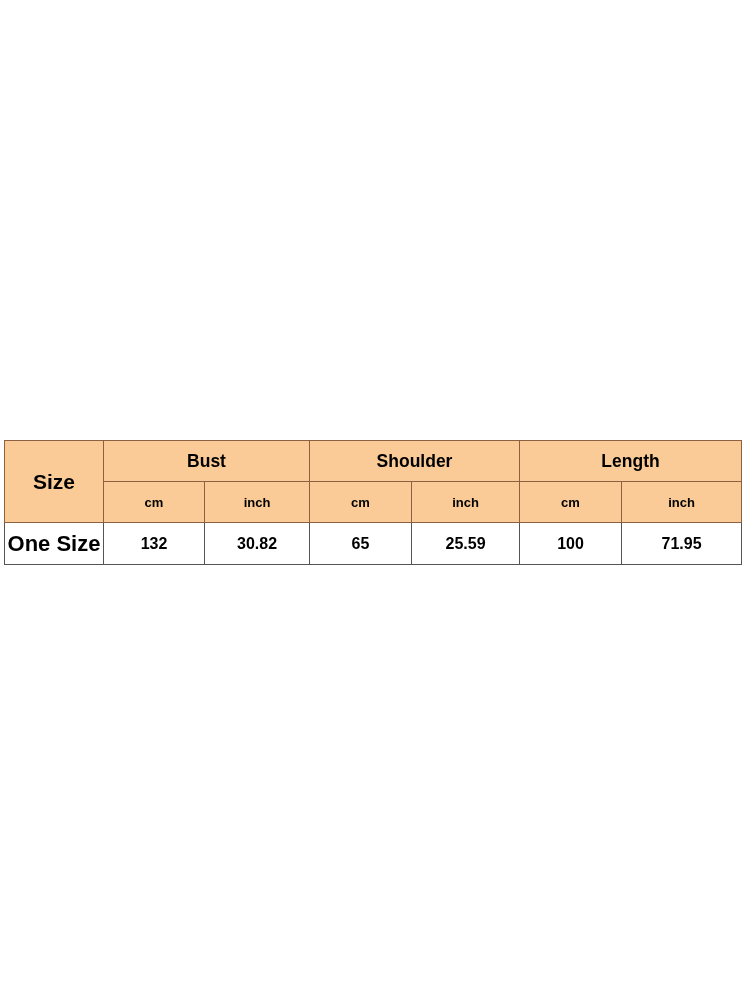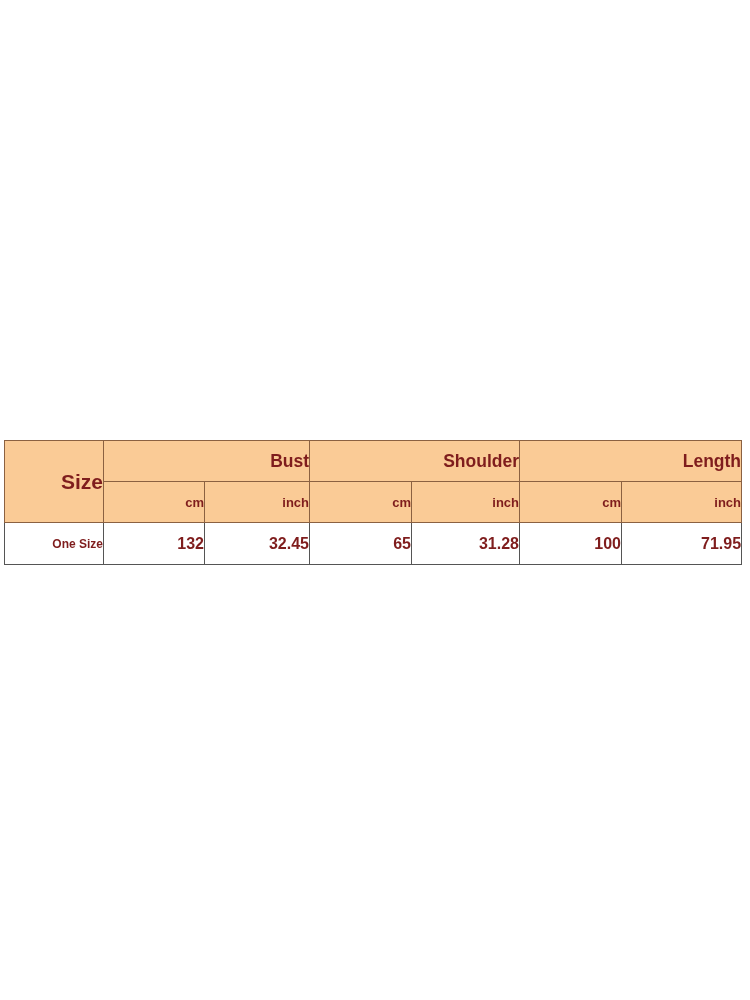--- a/index.html
+++ b/index.html
@@ -22,23 +22,23 @@
     width: 737px;
   }
 
   table.size-chart {
     border-collapse: collapse;
     table-layout: fixed;
     width: 737px;
   }
 
   table.size-chart td {
-    text-align: right;
+    text-align: center;
     vertical-align: middle;
-    color: #7f1d1d;
+    color: #000000;
     font-weight: bold;
     padding: 0;
   }
 
   
   .hd {
     background: #FACB96;
     border: 1px solid #8B6141;
     font-size: 17px;
   }
@@ -56,21 +56,21 @@
   }
 
   
   .bd {
     background: #ffffff;
     border: 1px solid #555555;
     height: 41px;
     font-size: 16px;
   }
   .bd-size {
-    font-size: 12px;
+    font-size: 22px;
   }
 
   
   col.c-size   { width: 99px; }
   col.c-cm     { width: 101px; }
   col.c-inch   { width: 105px; }
   col.c-cm2    { width: 102px; }
   col.c-inch2  { width: 108px; }
   col.c-cm3    { width: 102px; }
   col.c-inch3  { width: 120px; }
@@ -100,21 +100,21 @@
         <td class="hd hd-unit">cm</td>
         <td class="hd hd-unit">inch</td>
         <td class="hd hd-unit">cm</td>
         <td class="hd hd-unit">inch</td>
         <td class="hd hd-unit">cm</td>
         <td class="hd hd-unit">inch</td>
       </tr>
       <tr>
         <td class="bd bd-size">One Size</td>
         <td class="bd">132</td>
-        <td class="bd">32.45</td>
+        <td class="bd">30.82</td>
         <td class="bd">65</td>
-        <td class="bd">31.28</td>
+        <td class="bd">25.59</td>
         <td class="bd">100</td>
         <td class="bd">71.95</td>
       </tr>
     </tbody>
   </table>
 </div>
 
 </body></html>

